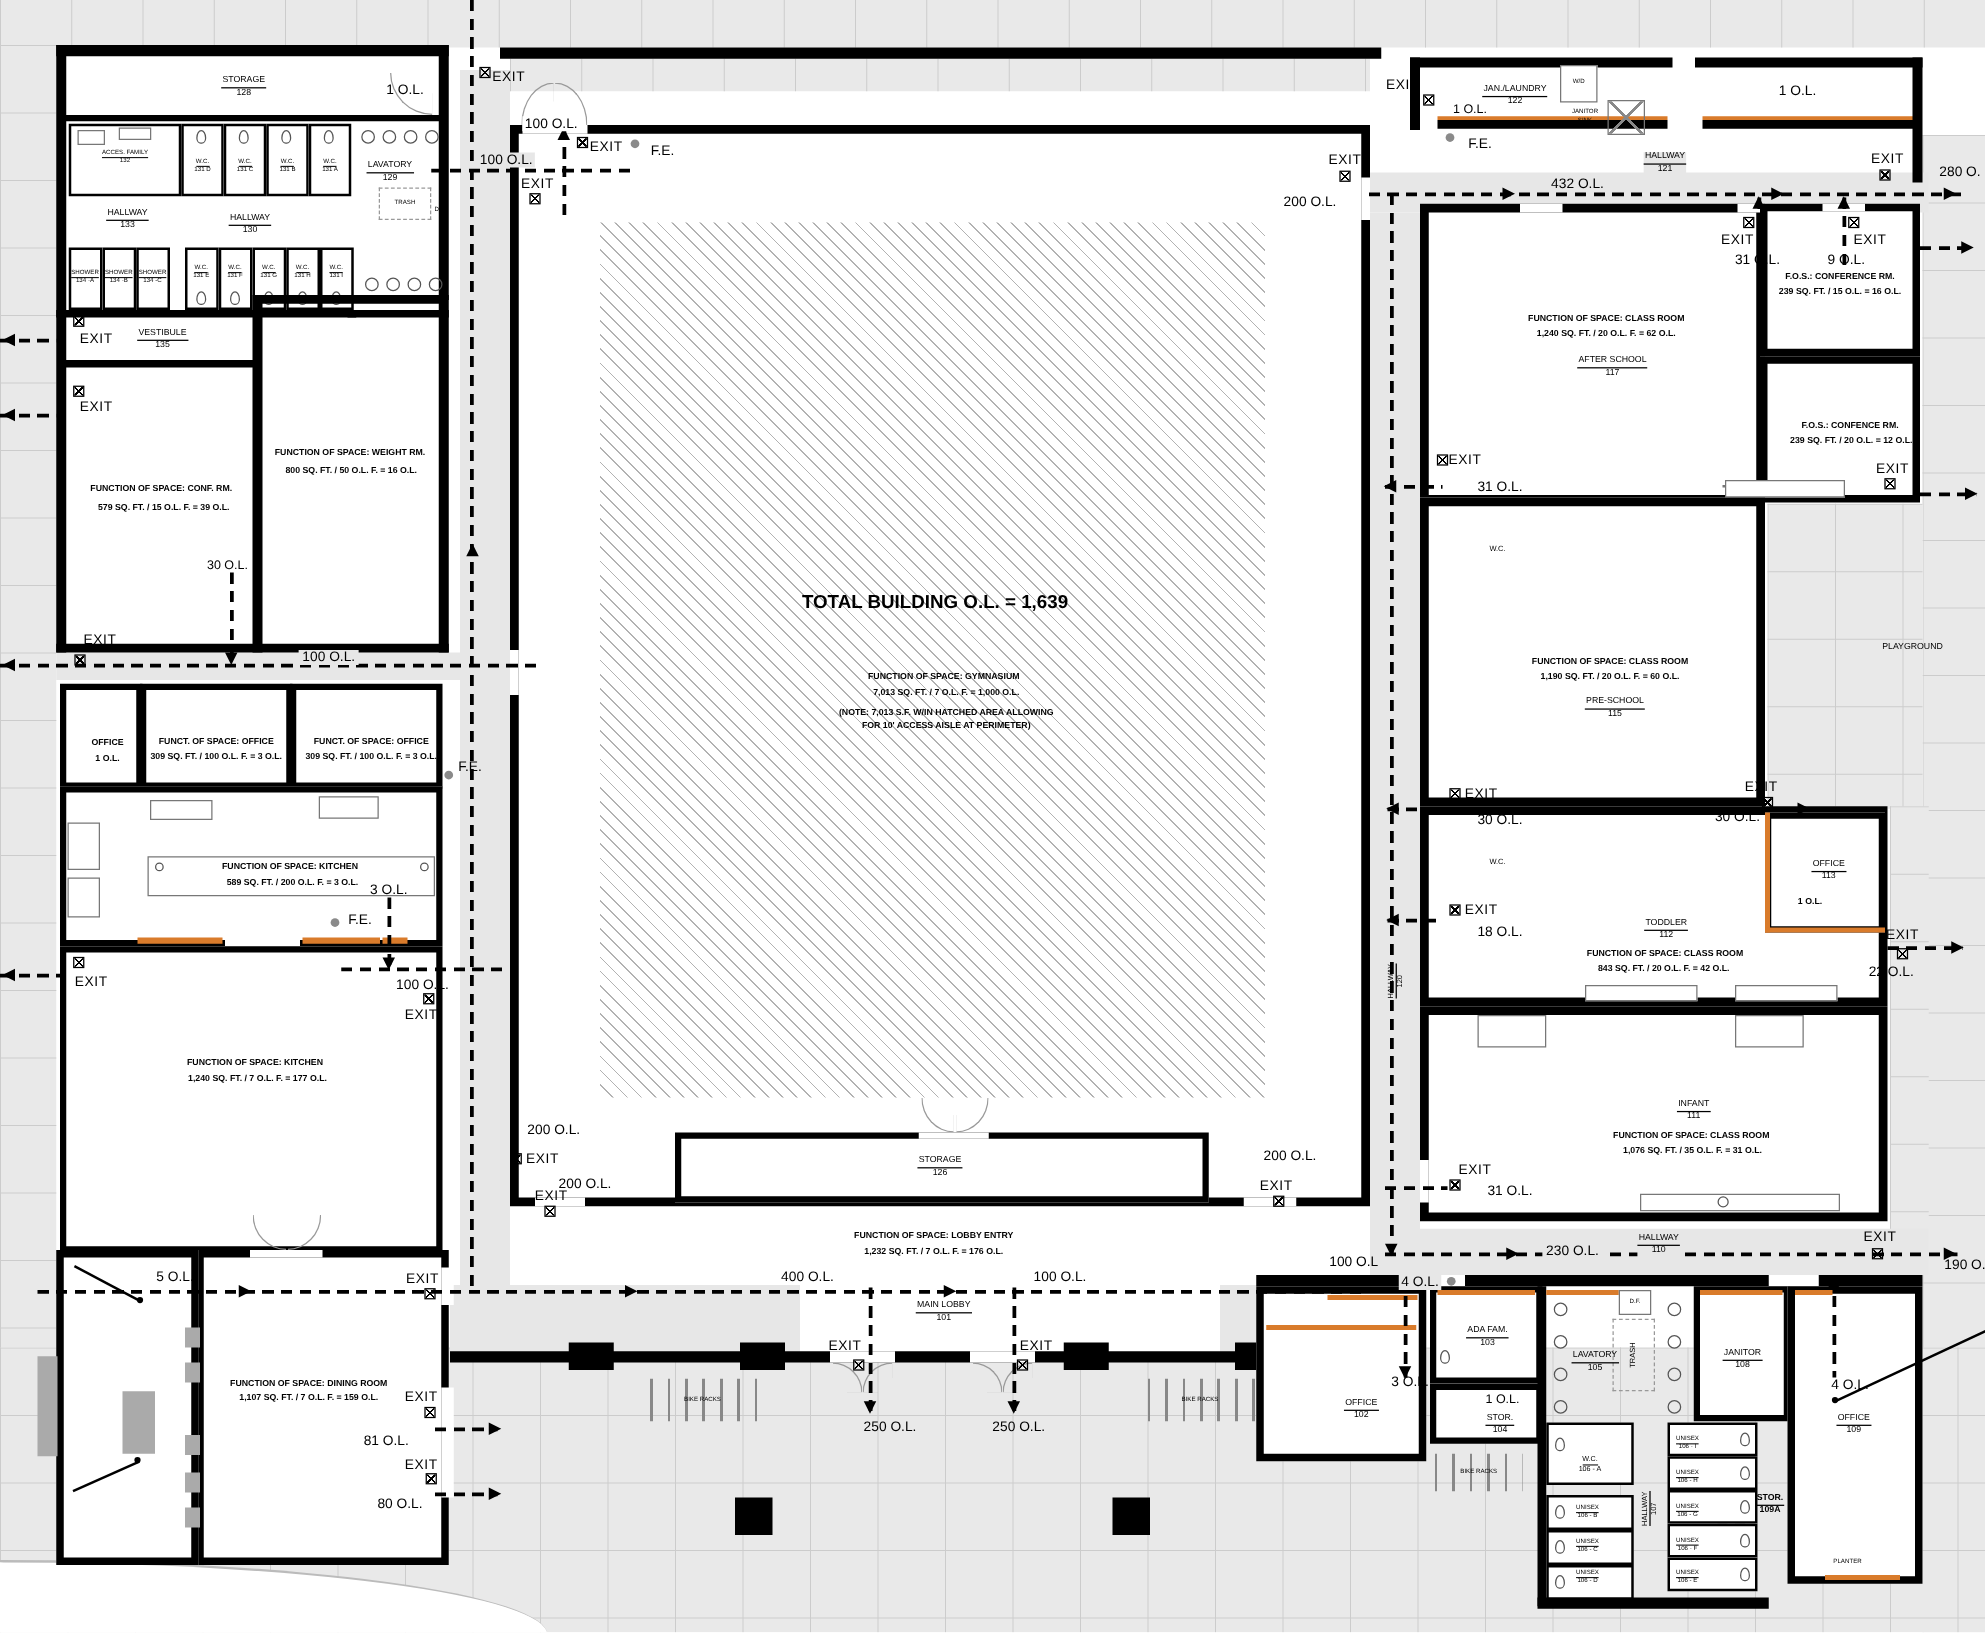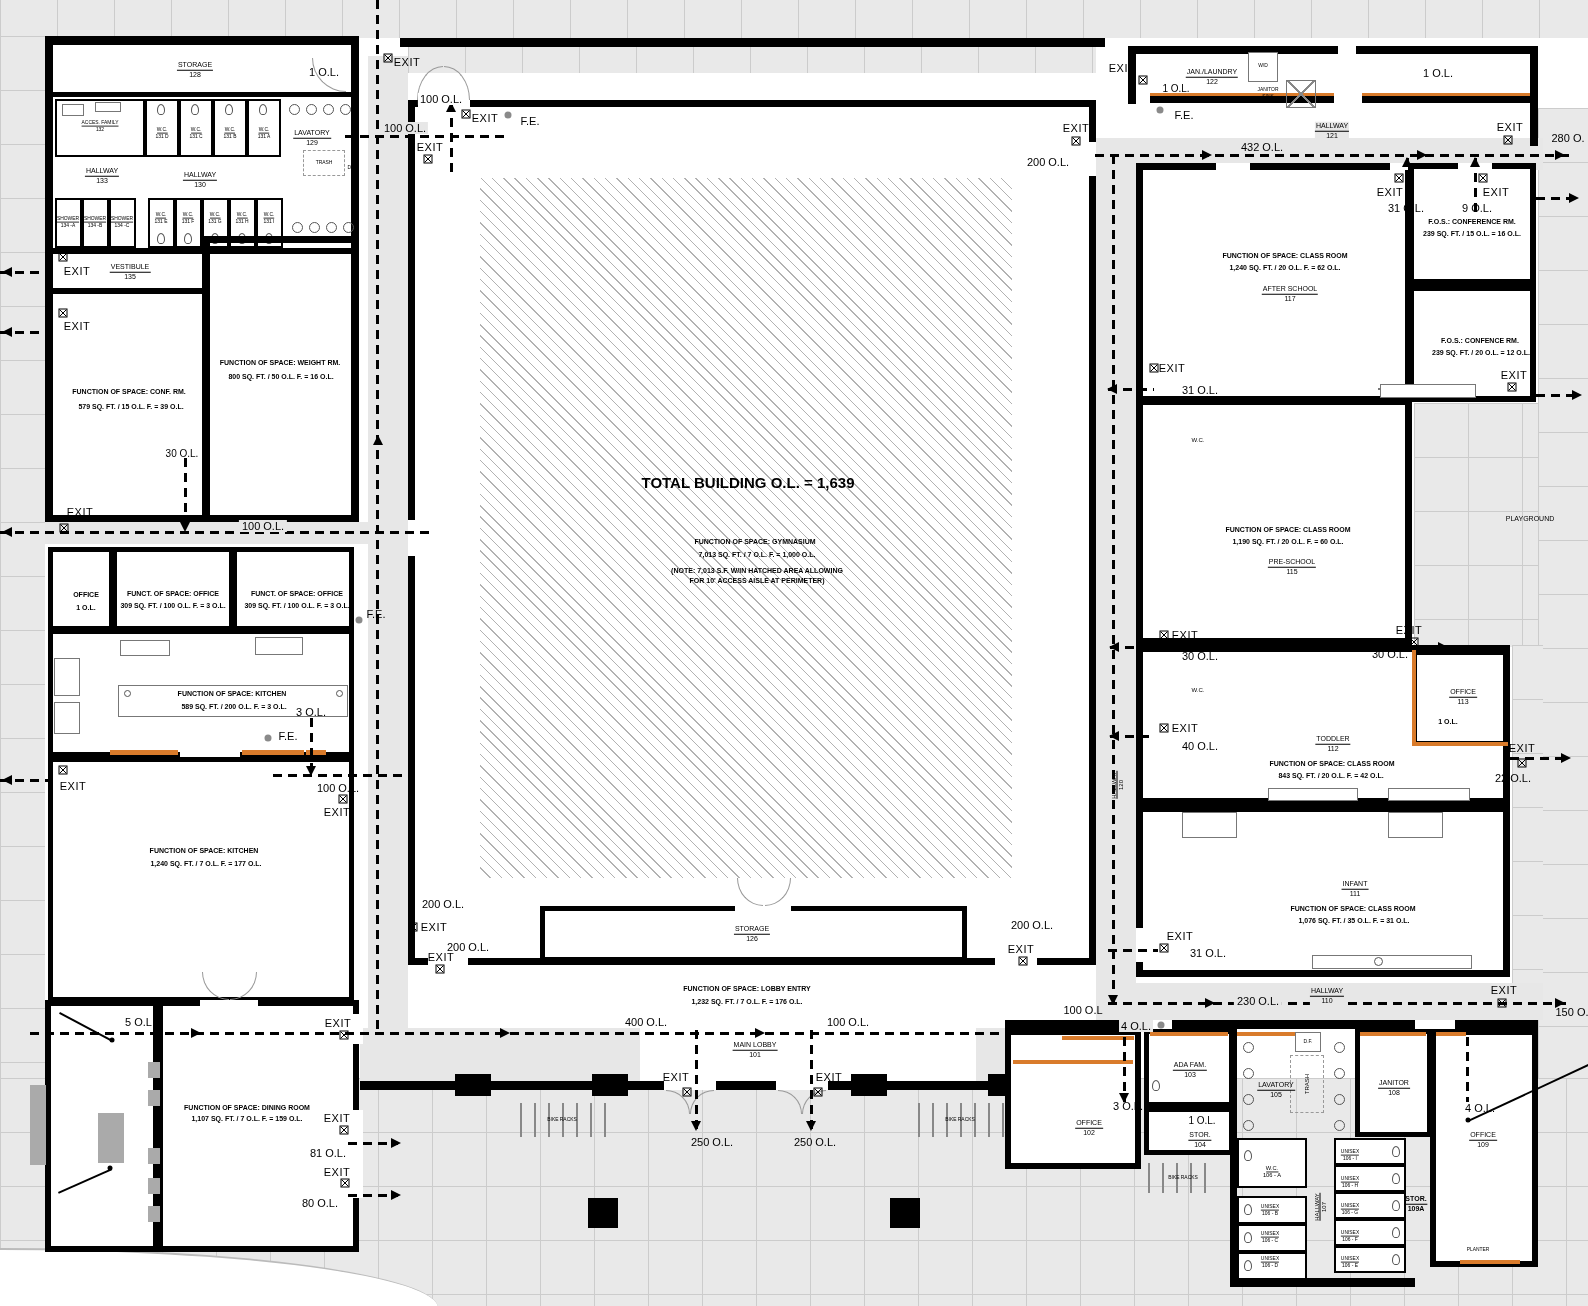--- a/index.html
+++ b/index.html
@@ -465,21 +465,21 @@
   <div class="xb" style="left:343px;top:799px"></div>
   <div class="L" style="left:204px;top:851px">FUNCTION OF SPACE:  KITCHEN</div>
   <div class="L" style="left:206px;top:864px">1,240 SQ. FT. / 7 O.L. F. = 177 O.L.</div>
   <div class="ol" style="left:140px;top:1022px">5 O.L.</div>
   <div class="L" style="left:247px;top:1108px">FUNCTION OF SPACE:  DINING ROOM</div>
   <div class="L" style="left:247px;top:1119px">1,107 SQ. FT. / 7 O.L. F. = 159 O.L.</div>
   <div class="ex" style="left:338px;top:1023px">EXIT</div>
   <div class="xb" style="left:344px;top:1035px"></div>
   <div class="ex" style="left:337px;top:1118px">EXIT</div>
   <div class="xb" style="left:344px;top:1130px"></div>
-  <div class="ol" style="left:328px;top:1153px">81 O.L.</div>
+  <div class="ol" style="left:309px;top:1153px">81 O.L.</div>
   <div class="ex" style="left:337px;top:1172px">EXIT</div>
   <div class="xb" style="left:345px;top:1183px"></div>
   <div class="ol" style="left:320px;top:1203px">80 O.L.</div>
 
   <div class="ex" style="left:407px;top:62px">EXIT</div>
   <div class="xb" style="left:388px;top:58px"></div>
   <div class="ol" style="left:441px;top:99px;background:#fff;padding:0 2px">100 O.L.</div>
   <div class="ex" style="left:485px;top:118px">EXIT</div>
   <div class="xb" style="left:466px;top:114px"></div>
   <div class="dot" style="left:508px;top:115px"></div>
@@ -573,21 +573,21 @@
     </div>
   <div class="xb" style="left:1164px;top:635px"></div>
   <div class="ex" style="left:1185px;top:635px">EXIT</div>
   <div class="ol" style="left:1200px;top:656px">30 O.L.</div>
   <div class="ex" style="left:1409px;top:630px">EXIT</div>
   <div class="xb" style="left:1414px;top:642px"></div>
   <div class="ol" style="left:1390px;top:654px">30 O.L.</div>
   <div class="Ln" style="left:1198px;top:690px;font-size:6px">W.C.</div>
   <div class="xb" style="left:1164px;top:728px"></div>
   <div class="ex" style="left:1185px;top:728px">EXIT</div>
-  <div class="ol" style="left:1200px;top:746px">40 O.L.</div>
+  <div class="ol" style="left:1200px;top:746px">18 O.L.</div>
   <div class="nm" style="left:1463px;top:697px">
     <span class="a">OFFICE</span>
       <span>113</span>
     </div>
   <div class="L" style="left:1448px;top:722px">1 O.L.</div>
   <div class="ex" style="left:1522px;top:748px">EXIT</div>
   <div class="xb" style="left:1522px;top:763px"></div>
   <div class="ol" style="left:1513px;top:778px">22 O.L.</div>
   <div class="nm" style="left:1333px;top:744px">
     <span class="a">TODDLER</span>
@@ -609,21 +609,21 @@
   <div class="ex" style="left:1180px;top:936px">EXIT</div>
   <div class="xb" style="left:1164px;top:948px"></div>
   <div class="ol" style="left:1208px;top:953px">31 O.L.</div>
   <div class="nm" style="left:1327px;top:996px;background:#e7e7e7">
     <span class="a">HALLWAY</span>
       <span>110</span>
     </div>
   <div class="ol" style="left:1258px;top:1001px;background:#e7e7e7;padding:0 3px">230 O.L.</div>
   <div class="ex" style="left:1504px;top:990px">EXIT</div>
   <div class="xb" style="left:1502px;top:1003px"></div>
-  <div class="ol" style="left:1572px;top:1012px">150 O.</div>
+  <div class="ol" style="left:1572px;top:1012px">190 O.</div>
   <div class="ol" style="left:1083px;top:1010px">100 O.L</div>
   <div class="ol" style="left:1136px;top:1026px;background:#e7e7e7;padding:0 2px">4 O.L.</div>
   <div class="dot" style="left:1161px;top:1025px"></div>
   <div class="ol" style="left:1182px;top:1026px">F.E.</div>
 
   <div class="nm" style="left:1190px;top:1070px">
     <span class="a">ADA FAM.</span>
       <span>103</span>
     </div>
   <div class="ol" style="left:1128px;top:1106px">3 O.L.</div>

